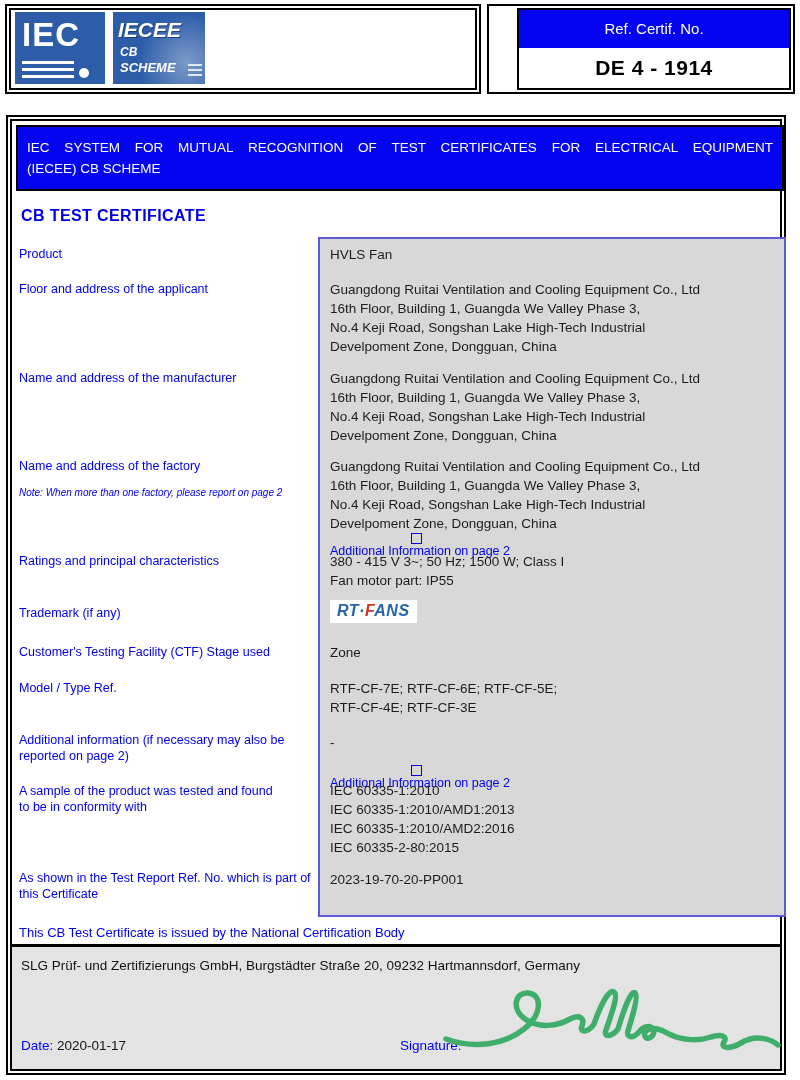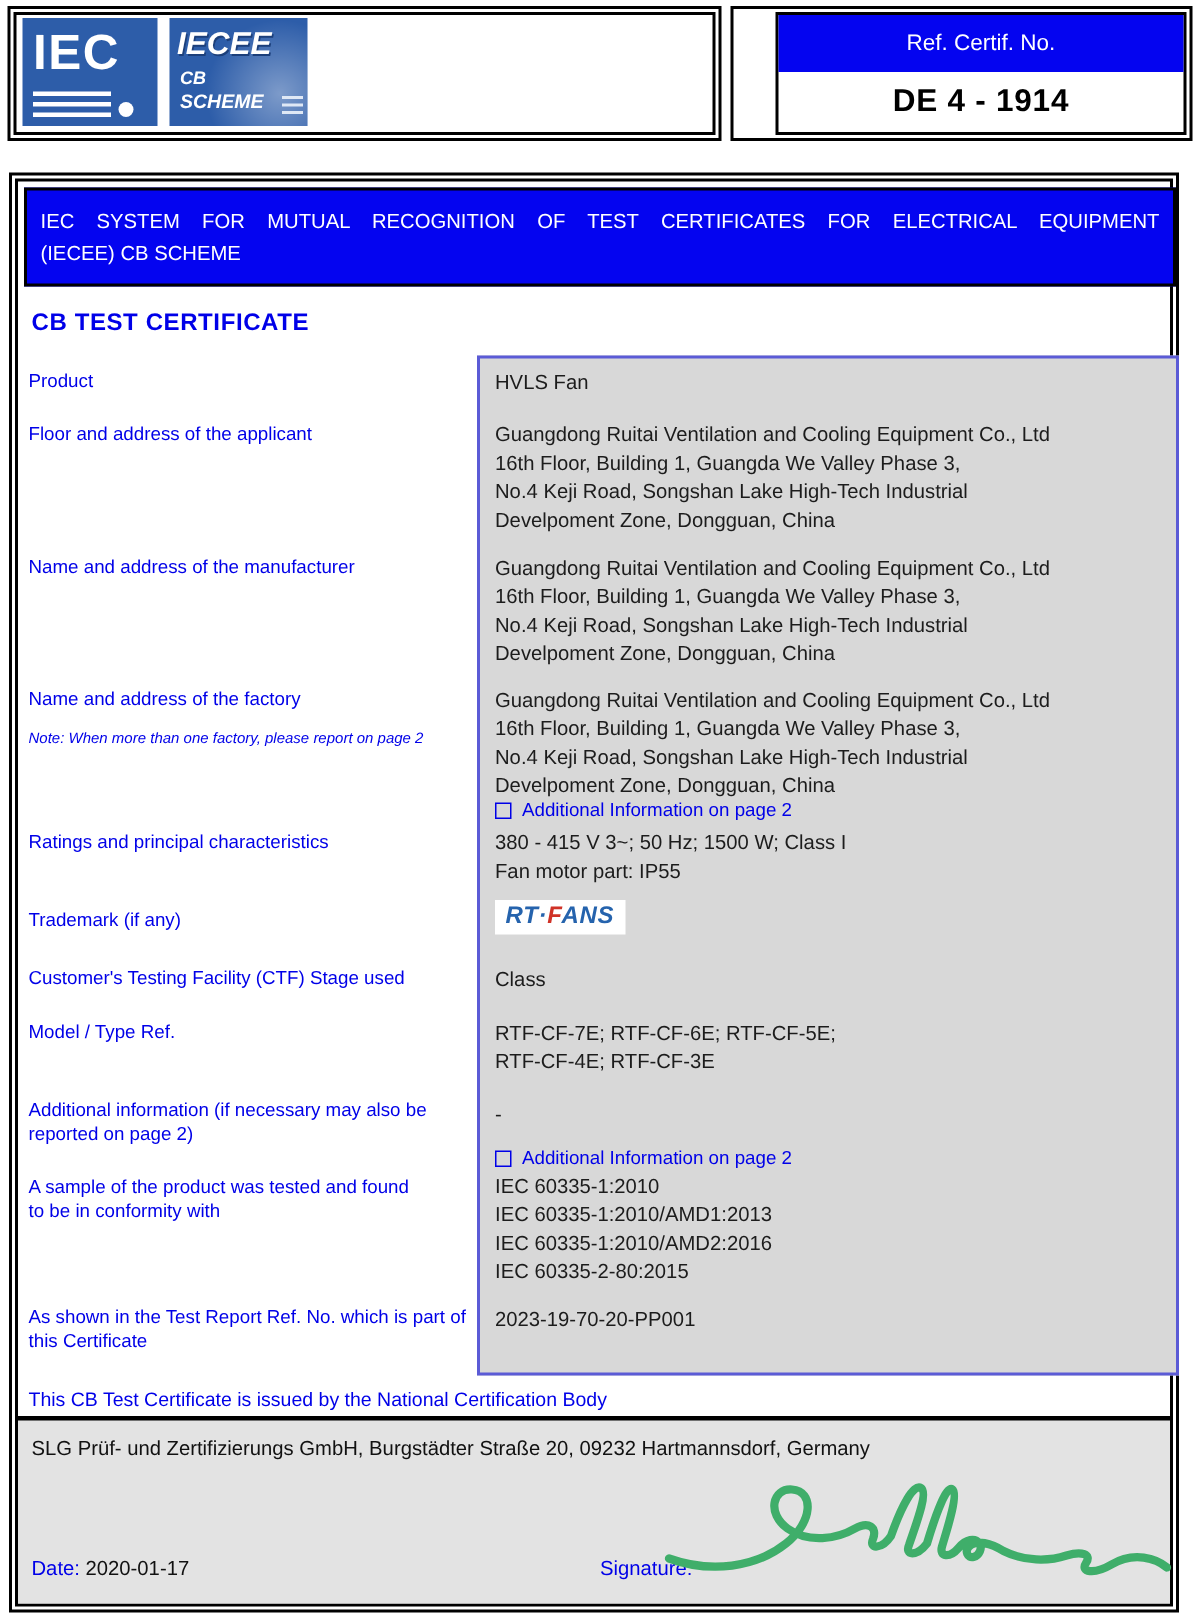--- a/index.html
+++ b/index.html
@@ -39,21 +39,21 @@
   .banner-l1 { text-align:justify; text-align-last:justify; }
 
   .cert-title { position:absolute; left:9px; top:86px; color:#0000e8; font-weight:bold; font-size:16px; letter-spacing:.4px; }
 
   .value-panel { position:absolute; left:306px; top:116px; width:468px; height:680px; background:#d8d8d8; border:2px solid #5b5bd6; }
 
   .lbl { position:absolute; left:7px; width:296px; color:#0000e8; font-size:12.5px; line-height:16px; white-space:pre-line; }
   .val { position:absolute; left:318px; width:446px; color:#1c1c1c; font-size:13.5px; line-height:19px; white-space:pre-line; }
   .note { position:absolute; left:7px; width:296px; color:#0000e8; font-size:10px; font-style:italic; }
 
-  .cbx-line { position:absolute; left:318px; color:#0000e8; font-size:12.5px; display:flex; align-items:center; }
+  .cbx-line { position:absolute; left:318px; color:#0000e8; font-size:12.5px; display:flex; align-items:center;flex-direction:column; }
   .cbx-square { display:inline-block; width:11px; height:11px; border:1.5px solid #0000e8; margin-right:7px; background:transparent; }
 
   .tm-logo { position:absolute; left:318px; display:inline-block; background:#fff; padding:2px 7px 3px 7px; font-style:italic; font-weight:bold; font-size:16px; letter-spacing:.5px; color:#2563ad; white-space:nowrap; }
   .tm-f { color:#d03227; }
 
   .issued-line { position:absolute; left:7px; top:804px; color:#0000e8; font-size:13px; }
 
   .ncb-section { position:absolute; left:0; right:0; top:823px; bottom:0; background:#e3e3e3; border-top:3px solid #000;padding-left:28px; }
   .ncb-name { position:absolute; left:9px; top:11px; color:#111; font-size:13.5px; }
   .date-row { position:absolute; left:9px; top:91px; font-size:13.5px; }
@@ -136,21 +136,21 @@
     </div>
 
     <div class="lbl" style="top:432px">Ratings and principal characteristics</div>
     <div class="val" style="top:431px">380 - 415 V 3~; 50 Hz; 1500 W; Class I
 Fan motor part: IP55</div>
 
     <div class="lbl" style="top:484px">Trademark (if any)</div>
     <div class="tm-logo" style="top:479px"><span>RT·</span><span class="tm-f">F</span><span>ANS</span></div>
 
     <div class="lbl" style="top:523px">Customer's Testing Facility (CTF) Stage used</div>
-    <div class="val" style="top:522px">Class</div>
+    <div class="val" style="top:522px">Zone</div>
 
     <div class="lbl" style="top:559px">Model / Type Ref.</div>
     <div class="val" style="top:558px">RTF-CF-7E; RTF-CF-6E; RTF-CF-5E;
 RTF-CF-4E; RTF-CF-3E</div>
 
     <div class="lbl" style="top:611px">Additional information (if necessary may also be
 reported on page 2)</div>
     <div class="val" style="top:612px">-</div>
     <div class="cbx-line" style="top:644px">
       <span class="cbx-square"></span>

